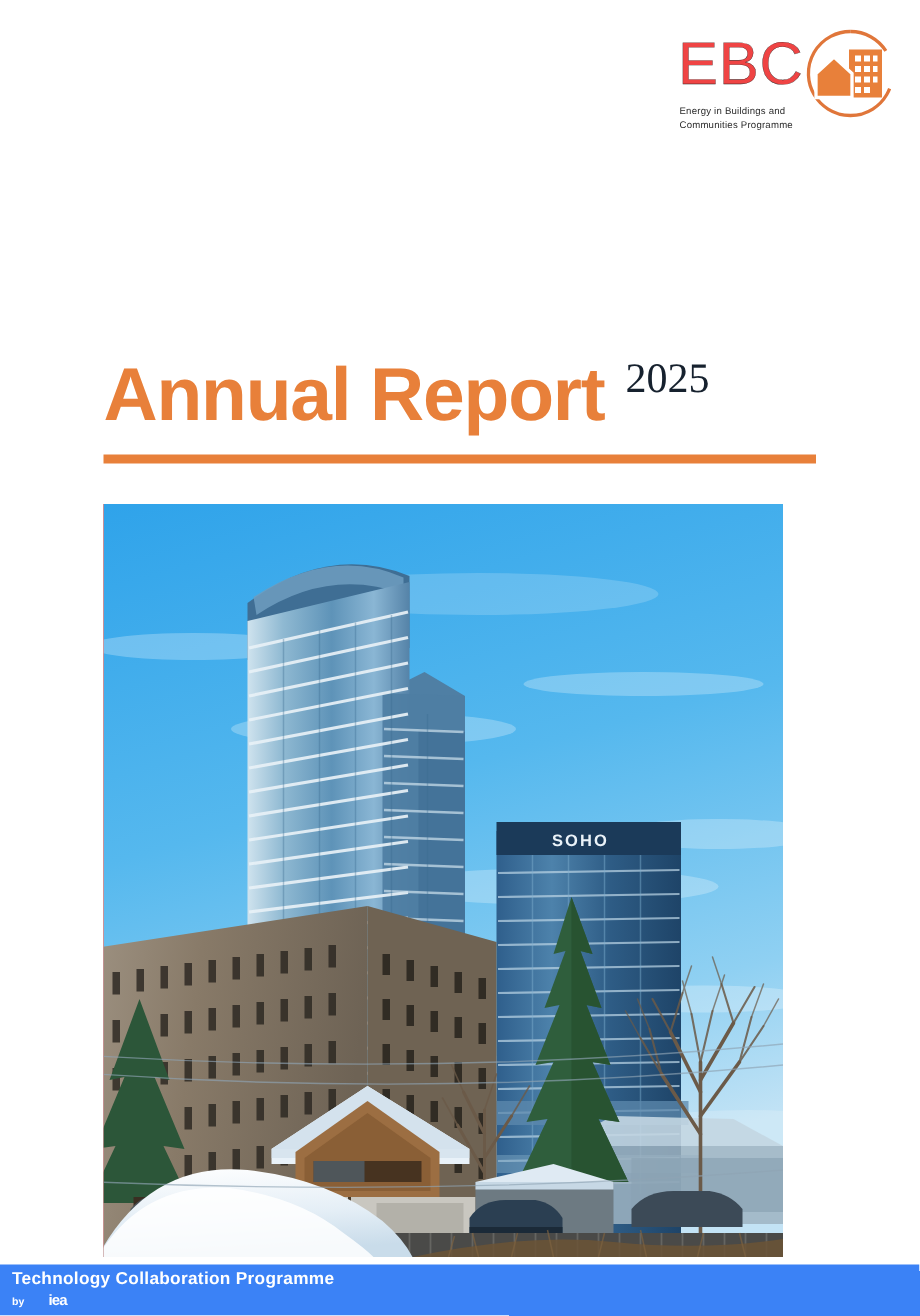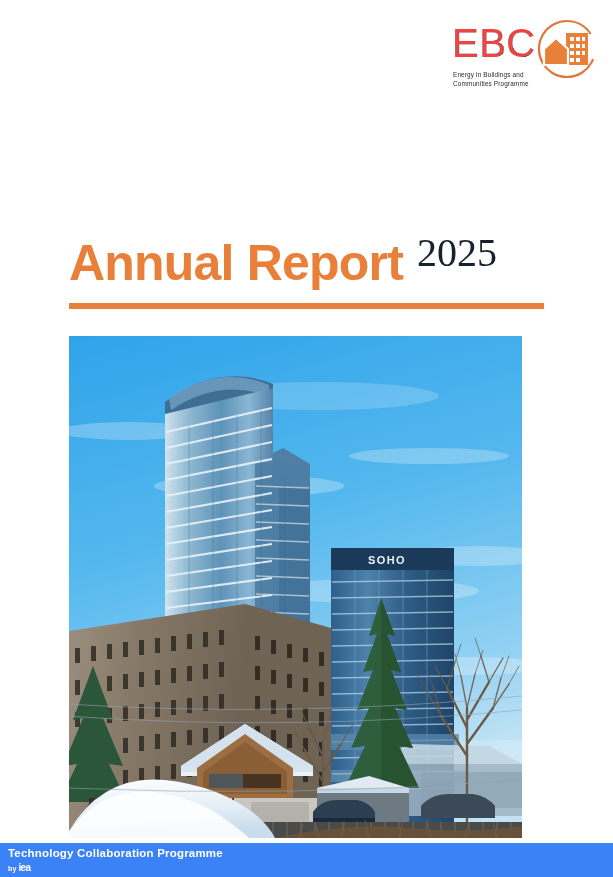--- a/index.html
+++ b/index.html
@@ -68,21 +68,21 @@
     font-size: 50px;
     font-weight: bold;
     color: #e8803a;
     letter-spacing: -0.8px;
     line-height: 52px;
     white-space: nowrap;
   }
   #report-year {
     margin-left: 14px;
     font-family: "Liberation Serif", serif;
-    font-size: 40px;
+    font-size: 28px;
     color: #16212e;
     letter-spacing: 0px;
     line-height: 32px;
   }
   #title-rule {
     position: absolute;
     left: 69px;
     top: 303px;
     width: 475px;
     height: 6px;
@@ -129,21 +129,21 @@
   }
   #banner-by {
     font-size: 7px;
     font-weight: bold;
     letter-spacing: 0.1px;
   }
   #banner-iea {
     font-size: 10px;
     font-weight: bold;
     letter-spacing: -0.6px;
-    margin-left: 2px;
+    margin-left: 16px;
   }
 </style>
 </head>
 <body>
 
 <div id="logo-block">
   <div id="ebc-wordmark">EBC</div>
   <div id="ebc-tagline">Energy in Buildings and Communities Programme</div>
   <div id="ebc-logo-mark">
     <svg width="62" height="62" viewBox="0 0 62 62">

